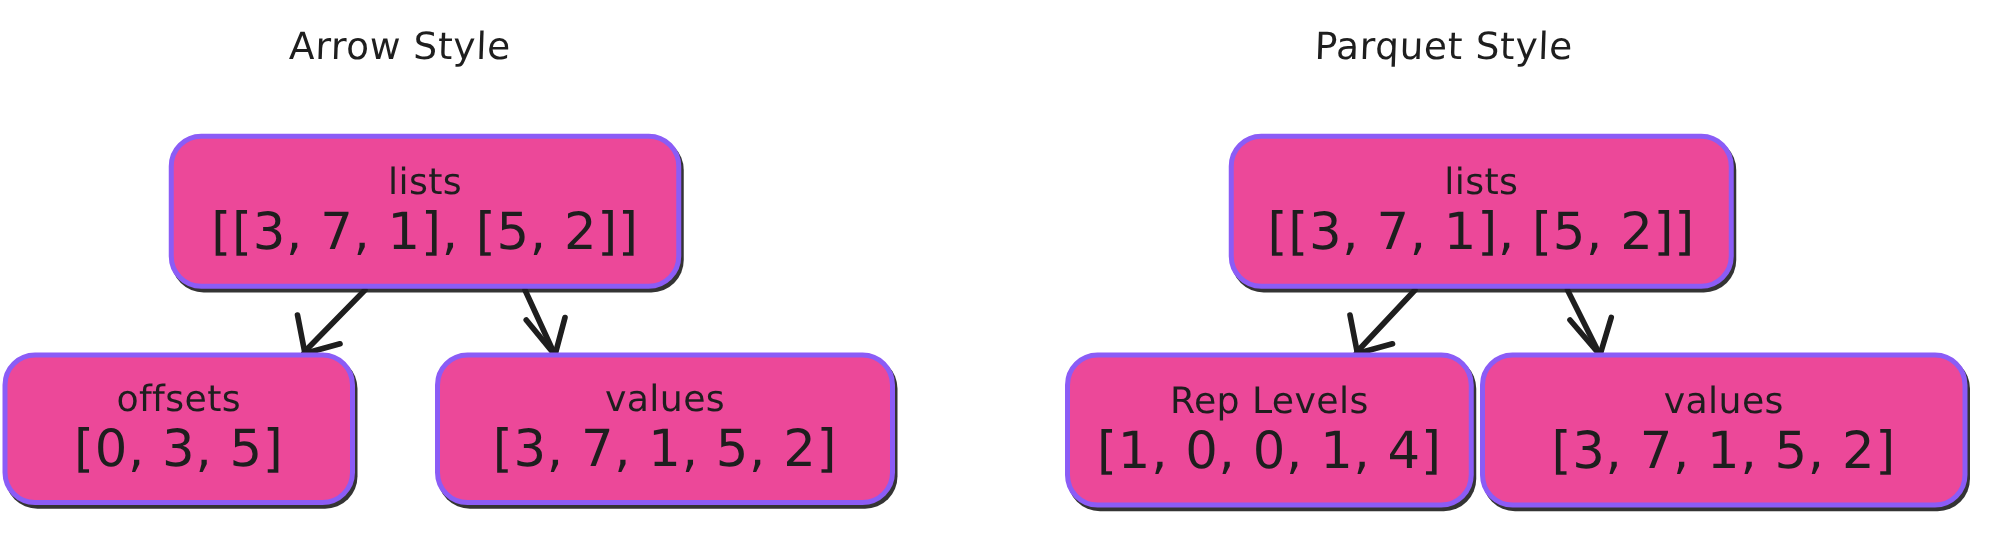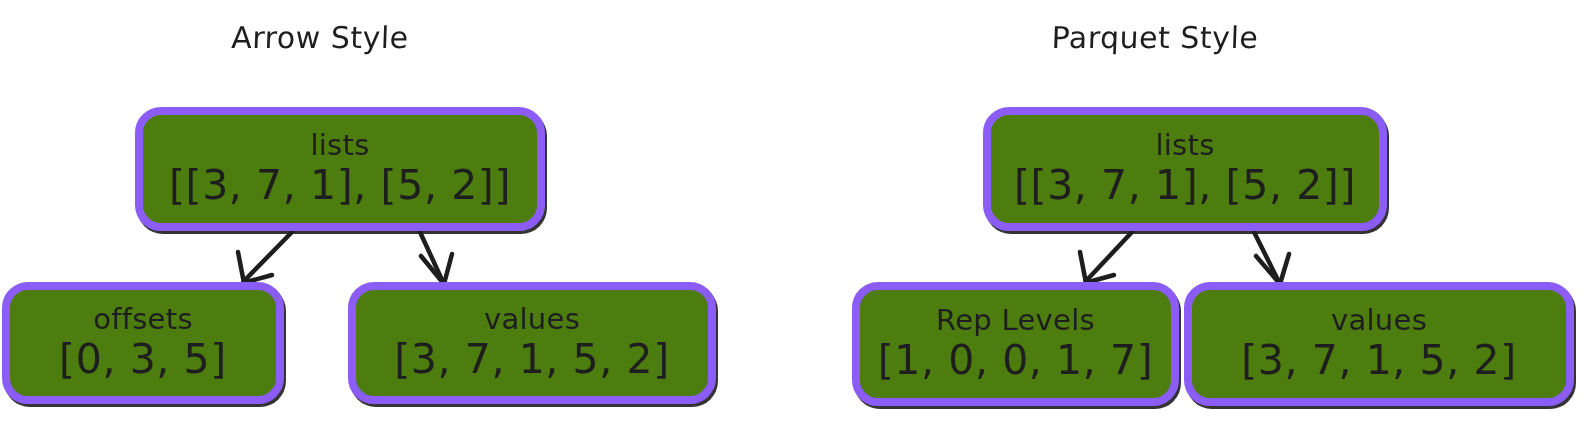--- a/index.html
+++ b/index.html
@@ -25,22 +25,22 @@
     letter-spacing: 0.5px;
     white-space: nowrap;
     transform: skewX(-2deg);
   }
   #title-arrow   { left: 150px;  top: 20px;  width: 340px; }
   #title-parquet { left: 985px;  top: 20px;  width: 340px; }
 
   .node {
     position: absolute;
     box-sizing: border-box;
-    background: #4d7c0f;
-    border: 8px solid #8b5cf6;
+    background: #ec4899;
+    border: 4px solid #8b5cf6;
     border-radius: 26px;
     display: flex;
     flex-direction: column;
     align-items: center;
     justify-content: center;
     color: #1e1e1e;
     text-align: center;
     box-shadow: 2px 3px 0 rgba(30,30,30,0.9);
   }
   .node .label {
@@ -135,21 +135,21 @@
     <div class="value">[3, 7, 1, 5, 2]</div>
   </div>
 
   <div id="node-parquet-lists" class="node">
     <div class="label">lists</div>
     <div class="value">[[3, 7, 1], [5, 2]]</div>
   </div>
 
   <div id="node-parquet-replevels" class="node">
     <div class="label">Rep Levels</div>
-    <div class="value">[1, 0, 0, 1, 7]</div>
+    <div class="value">[1, 0, 0, 1, 4]</div>
   </div>
 
   <div id="node-parquet-values" class="node">
     <div class="label">values</div>
     <div class="value">[3, 7, 1, 5, 2]</div>
   </div>
 
 </div>
 
 </body></html>

